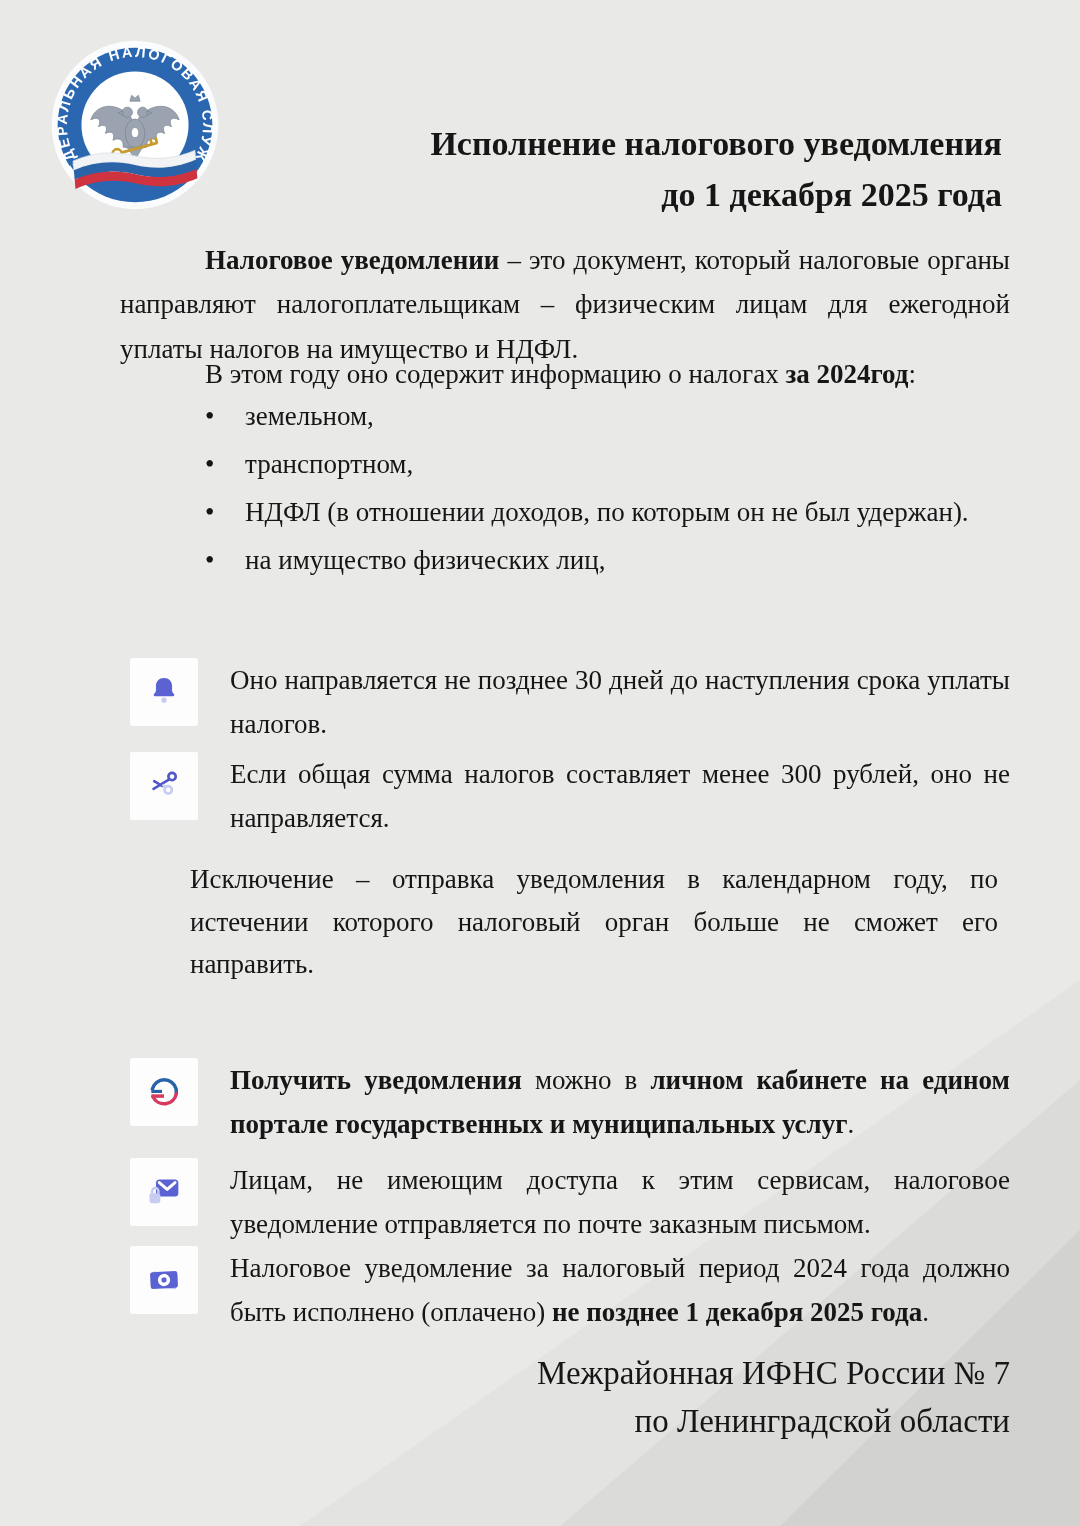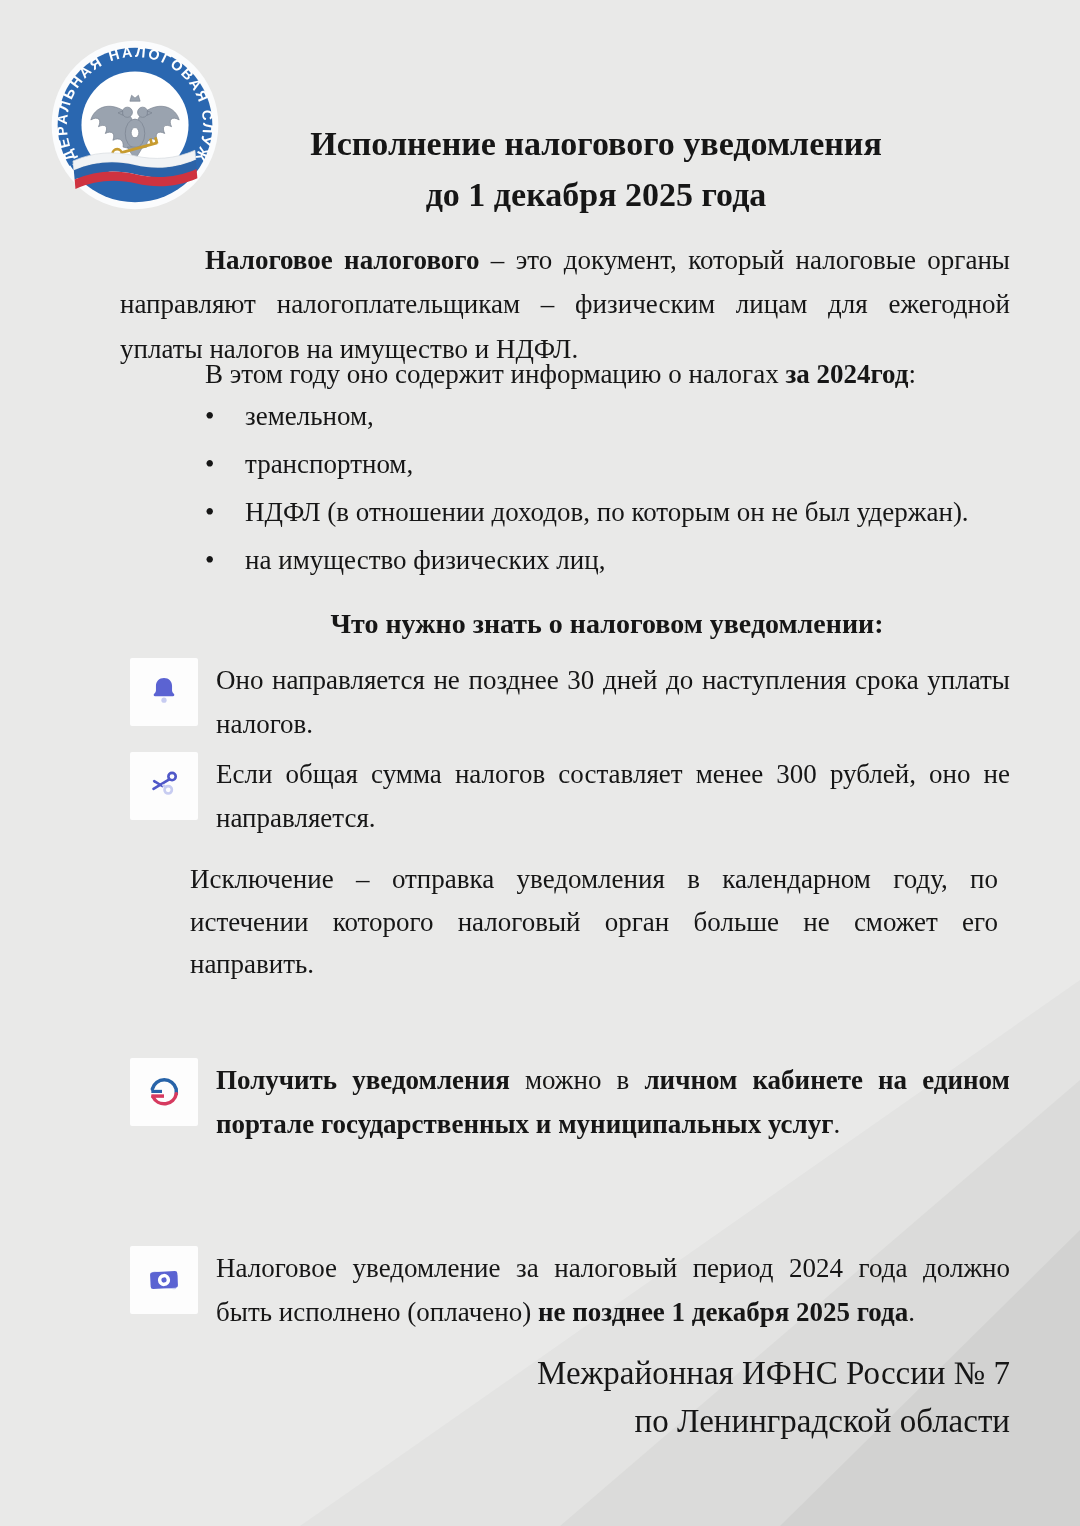--- a/index.html
+++ b/index.html
@@ -12,34 +12,34 @@
   .facet{position:absolute;pointer-events:none;}
   .facet-broad{left:300px;top:980px;width:780px;height:546px;
     clip-path:polygon(100% 0,0 100%,100% 100%);background:#e3e3e2;}
   .facet-a{left:560px;top:1080px;width:520px;height:446px;
     clip-path:polygon(100% 0,0 100%,100% 100%);background:#dbdbda;}
   .facet-b{left:780px;top:1230px;width:300px;height:296px;
     clip-path:polygon(100% 0,0 100%,100% 100%);background:#d2d2d1;}
   .logo{position:absolute;left:50px;top:34px;width:170px;height:182px;}
   .title{
     position:absolute;left:190px;right:78px;top:118px;
-    text-align:center;font-weight:bold;font-size:34px;line-height:1.5;
+    text-align:right;font-weight:bold;font-size:34px;line-height:1.5;
   }
   .body-text{font-size:27px;line-height:1.64;}
   .p1{position:absolute;left:120px;right:70px;top:238px;margin:0;
       text-indent:85px;text-align:justify;}
   .p2{position:absolute;left:120px;right:70px;top:352px;margin:0;text-indent:85px;}
   .bullets{position:absolute;left:120px;right:70px;top:396px;}
   .bullet{margin:0 0 6px 0;text-indent:85px;line-height:1.55;text-align:justify;}
   .dot{display:inline-block;width:40px;text-indent:0;}
   .heading{
     position:absolute;left:120px;right:70px;top:606px;margin:0;
     padding-left:84px;text-align:center;font-weight:bold;font-size:28px;line-height:1.3;
   }
-  .item{position:absolute;left:130px;right:70px;display:flex;gap:18px;align-items:flex-start;}
+  .item{position:absolute;left:130px;right:70px;display:flex;gap:32px;align-items:flex-start;}
   .ibox{flex:none;width:68px;height:68px;background:#fdfdfd;border-radius:2px;
         display:flex;align-items:center;justify-content:center;}
   .itext{flex:1;margin:0;text-align:justify;}
   .exception{position:absolute;left:178px;right:70px;top:846px;margin:12px;
       text-align:justify;line-height:1.58;font-size:27px;}
   .footer{position:absolute;right:70px;left:300px;top:1350px;
       text-align:right;font-size:33px;line-height:1.45;}
   b{font-weight:bold;}
 </style>
 </head>
@@ -88,32 +88,31 @@
         <path d="M28,158 C52,150 76,150 100,158 C124,166 148,166 172,158 L172,169 C148,177 124,177 100,169 C76,161 52,161 28,169 Z" fill="#cf3340"></path>
       </g>
     </svg>
   </div>
 
   <div class="title">
     <div>Исполнение налогового уведомления</div>
     <div>до 1 декабря 2025 года</div>
   </div>
 
-  <p class="p1 body-text"><b>Налоговое налогового</b><span> – это документ, который налоговые органы направляют налогоплательщикам – физическим лицам для ежегодной уплаты налогов на имущество и НДФЛ.</span></p>
+  <p class="p1 body-text"><b>Налоговое уведомлении</b><span> – это документ, который налоговые органы направляют налогоплательщикам – физическим лицам для ежегодной уплаты налогов на имущество и НДФЛ.</span></p>
 
   <p class="p2 body-text"><span>В этом году оно содержит информацию о налогах </span><b>за 2024год</b><span>:</span></p>
 
   <div class="bullets body-text">
     <p class="bullet"><span class="dot">•</span><span>земельном,</span></p>
     <p class="bullet"><span class="dot">•</span><span>транспортном,</span></p>
     <p class="bullet"><span class="dot">•</span><span>НДФЛ (в отношении доходов, по которым он не был удержан).</span></p>
     <p class="bullet"><span class="dot">•</span><span>на имущество физических лиц,</span></p>
   </div>
 
-  <h2 class="heading">Что нужно знать о налоговом уведомлении:</h2>
 
   <div class="item body-text" style="top:658px">
     <div class="ibox">
       <svg viewBox="0 0 24 24" width="42" height="42">
         <path d="M12 4 C9.2 4 7.4 5.9 7.4 8.6 V11.2 C7.4 11.9 7 12.45 6.4 12.95 C5.8 13.45 6.1 14.4 6.9 14.4 H17.1 C17.9 14.4 18.2 13.45 17.6 12.95 C17 12.45 16.6 11.9 16.6 11.2 V8.6 C16.6 5.9 14.8 4 12 4 Z" fill="#5b63d2"></path>
         <circle cx="12" cy="16.7" r="1.5" fill="#c7ccf1"></circle>
       </svg>
     </div>
     <p class="itext"><span>Оно направляется не позднее 30 дней до наступления срока уплаты налогов.</span></p>
   </div>
@@ -145,20 +144,31 @@
           <path d="M5,10.2 A7.4,7.4 0 0 1 19.3,10.2 L19.4,13" stroke="#2763a8" stroke-width="2.1"></path>
           <path d="M19.4,13 A7.4,7.4 0 0 1 5.4,14.8" stroke="#d63a5f" stroke-width="2.1"></path>
         </g>
         <rect x="4.4" y="10.7" width="6.4" height="1.9" fill="#2763a8"></rect>
         <rect x="4.4" y="13.4" width="7.6" height="2.1" fill="#d63a5f"></rect>
       </svg>
     </div>
     <p class="itext"><b>Получить уведомления</b><span> можно в </span><b>личном кабинете на едином портале государственных и муниципальных услуг</b><span>.</span></p>
   </div>
 
+  <div class="item body-text" style="top:1158px">
+    <div class="ibox">
+      <svg viewBox="0 0 24 24" width="42" height="42">
+        <rect x="7.4" y="4.8" width="12.8" height="9.8" rx="2" fill="#5b63d2"></rect>
+        <path d="M9.3,6.6 L13.8,10.5 L18.3,6.6" stroke="#ffffff" stroke-width="1.7" fill="none" stroke-linecap="round" stroke-linejoin="round"></path>
+        <path d="M5.2,12.8 v-1.3 a1.8,1.8 0 0 1 3.6,0 v1.3" stroke="#c7ccf1" stroke-width="1.4" fill="none"></path>
+        <rect x="3.7" y="12.7" width="6.2" height="5.7" rx="1.2" fill="#c7ccf1"></rect>
+      </svg>
+    </div>
+    <p class="itext"><span>Лицам, не имеющим доступа к этим сервисам, налоговое уведомление отправляется по почте заказным письмом.</span></p>
+  </div>
 
   <div class="item body-text" style="top:1246px">
     <div class="ibox">
       <svg viewBox="0 0 24 24" width="42" height="42">
         <rect x="4.8" y="7.8" width="14.8" height="8.8" rx="1.4" fill="#c7ccf1" transform="rotate(7 12 12)"></rect>
         <g transform="rotate(-3 12 12)">
           <rect x="4.2" y="7.2" width="15.6" height="9.6" rx="1.4" fill="#5b63d2"></rect>
           <circle cx="12" cy="12" r="2.5" fill="none" stroke="#ffffff" stroke-width="2"></circle>
         </g>
       </svg>

